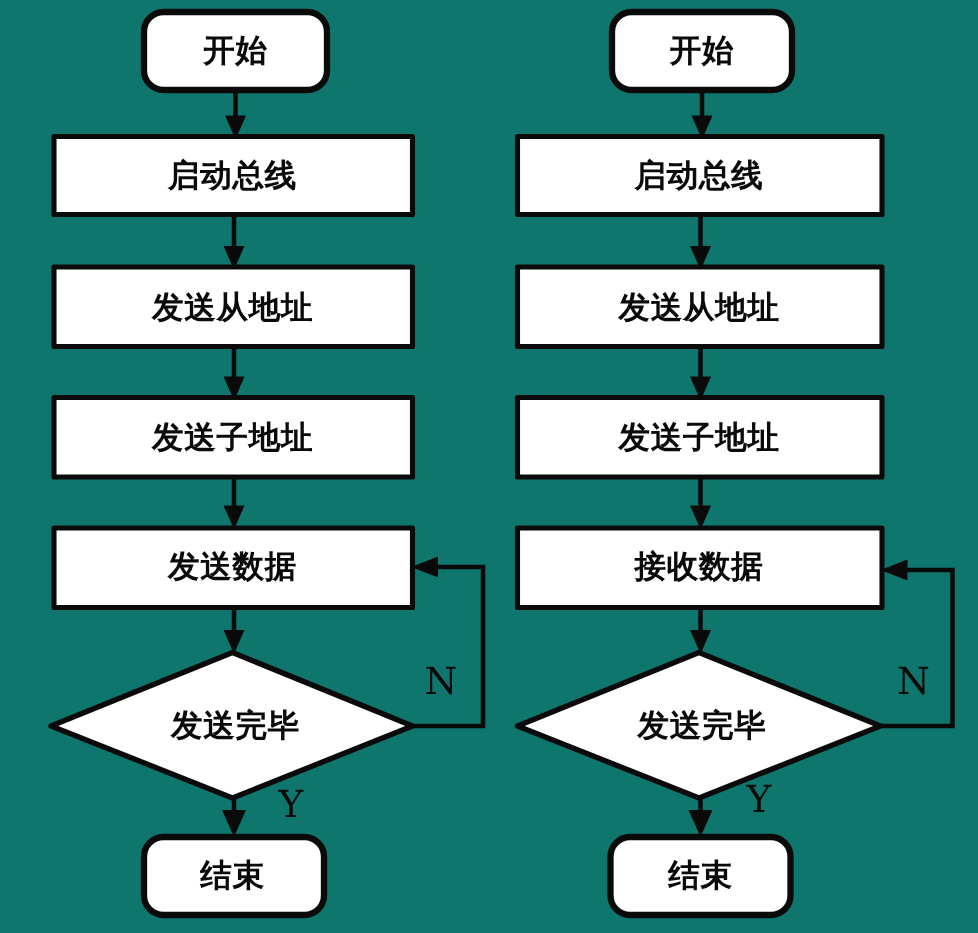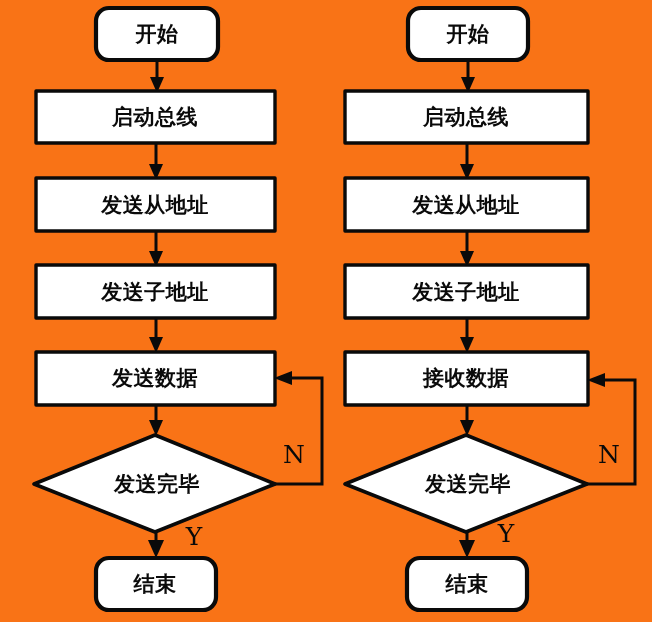--- a/index.html
+++ b/index.html
@@ -8,21 +8,21 @@
     padding: 0;
     background: #ffffff;
   }
   body {
     font-family: "DejaVu Sans", "Liberation Sans", sans-serif;
   }
   #page {
     position: relative;
     width: 652px;
     height: 622px;
-    background: #f97316;
+    background: #0f766e;
     overflow: hidden;
   }
   .chart-svg {
     position: absolute;
     left: 0;
     top: 0;
     width: 652px;
     height: 622px;
   }
   .node-shape {

